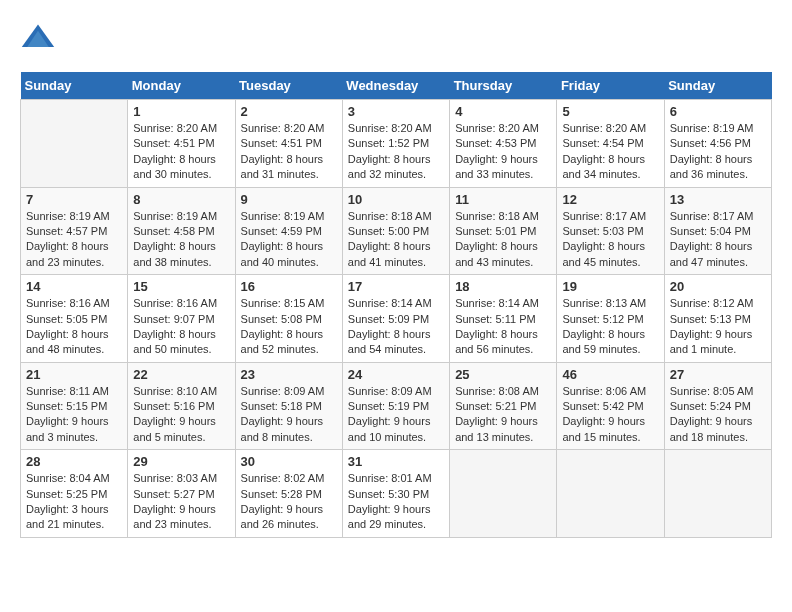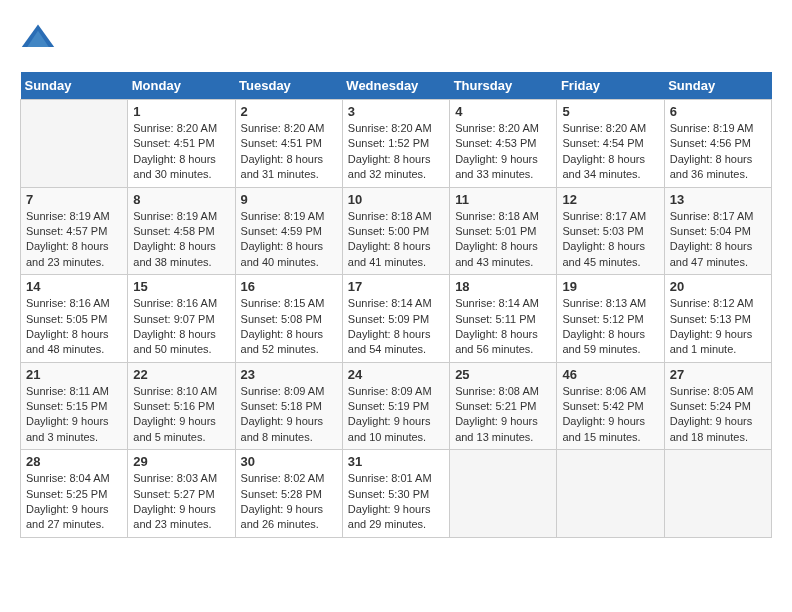--- a/index.html
+++ b/index.html
@@ -349,21 +349,21 @@
           <div>Daylight: 9 hours and 18 minutes.</div>
         </div>
       </td>
       </tr>
       <tr>
         <td>
         <span class="day-number">28</span>
         <div class="day-info">
           <div>Sunrise: 8:04 AM</div>
           <div>Sunset: 5:25 PM</div>
-          <div>Daylight: 9 hours and 27 minutes.</div>
+          <div>Daylight: 3 hours and 21 minutes.</div>
         </div>
       </td>
         <td>
         <span class="day-number">29</span>
         <div class="day-info">
           <div>Sunrise: 8:03 AM</div>
           <div>Sunset: 5:27 PM</div>
           <div>Daylight: 9 hours and 23 minutes.</div>
         </div>
       </td>

